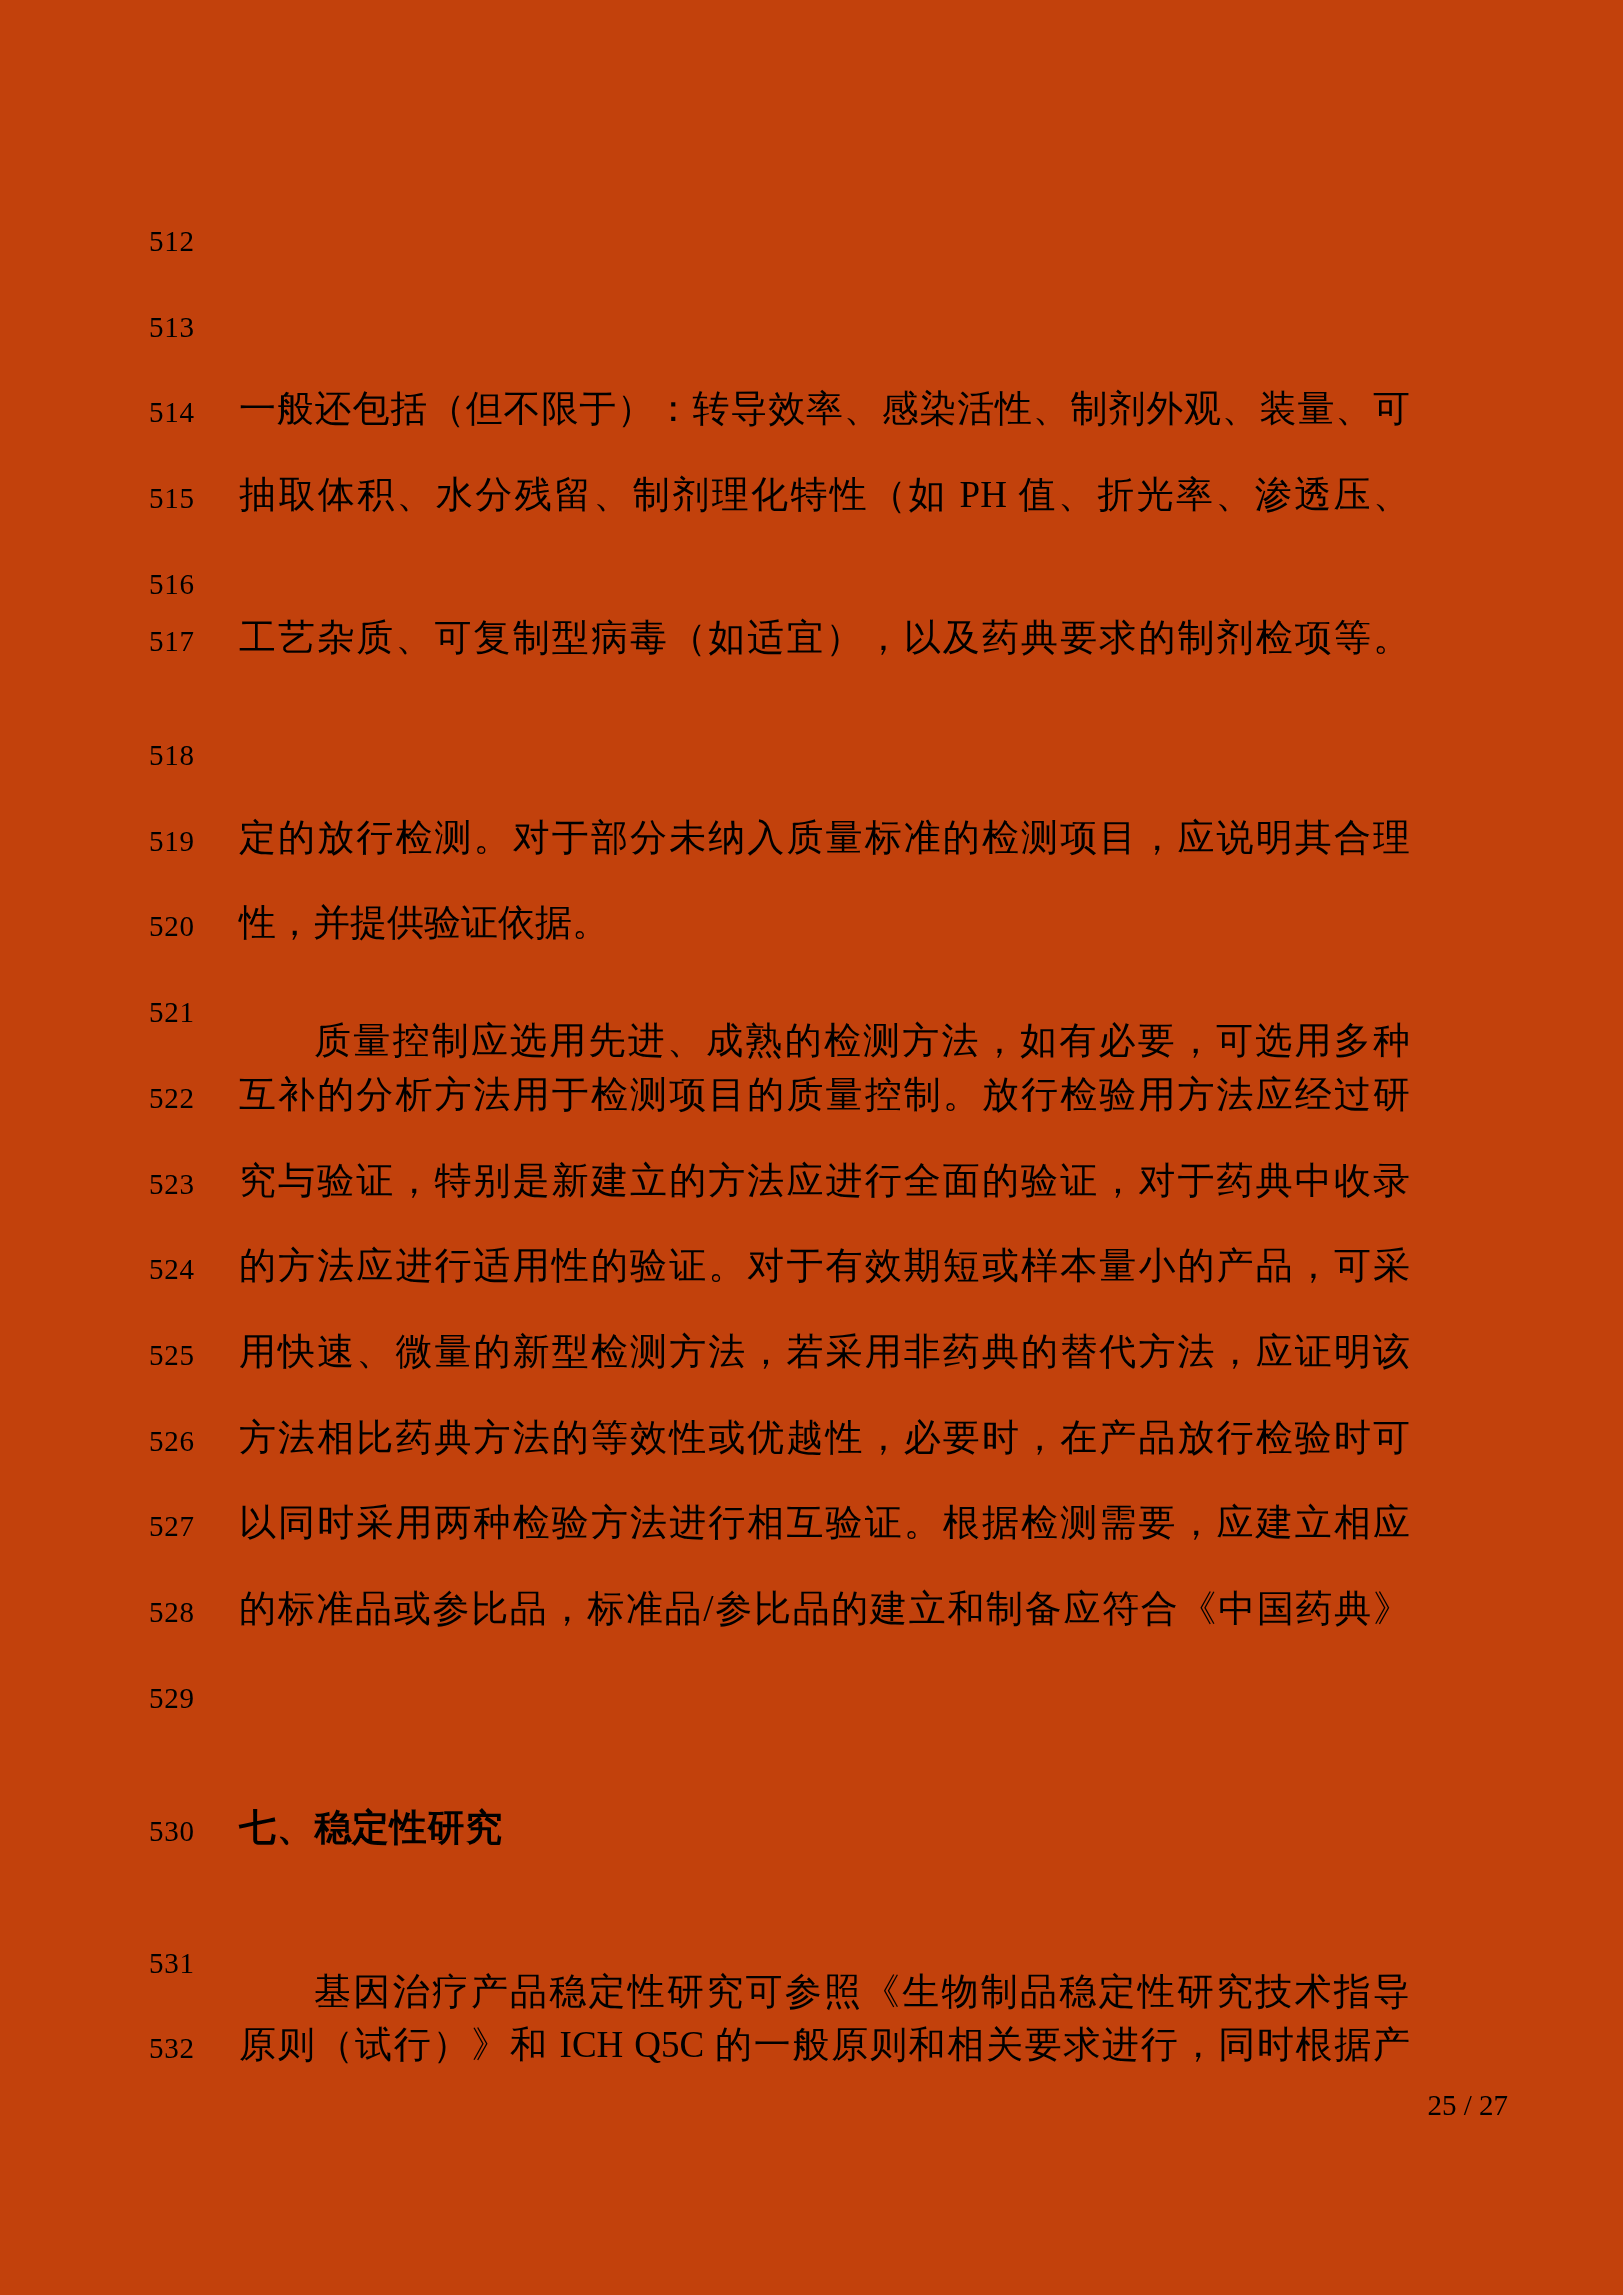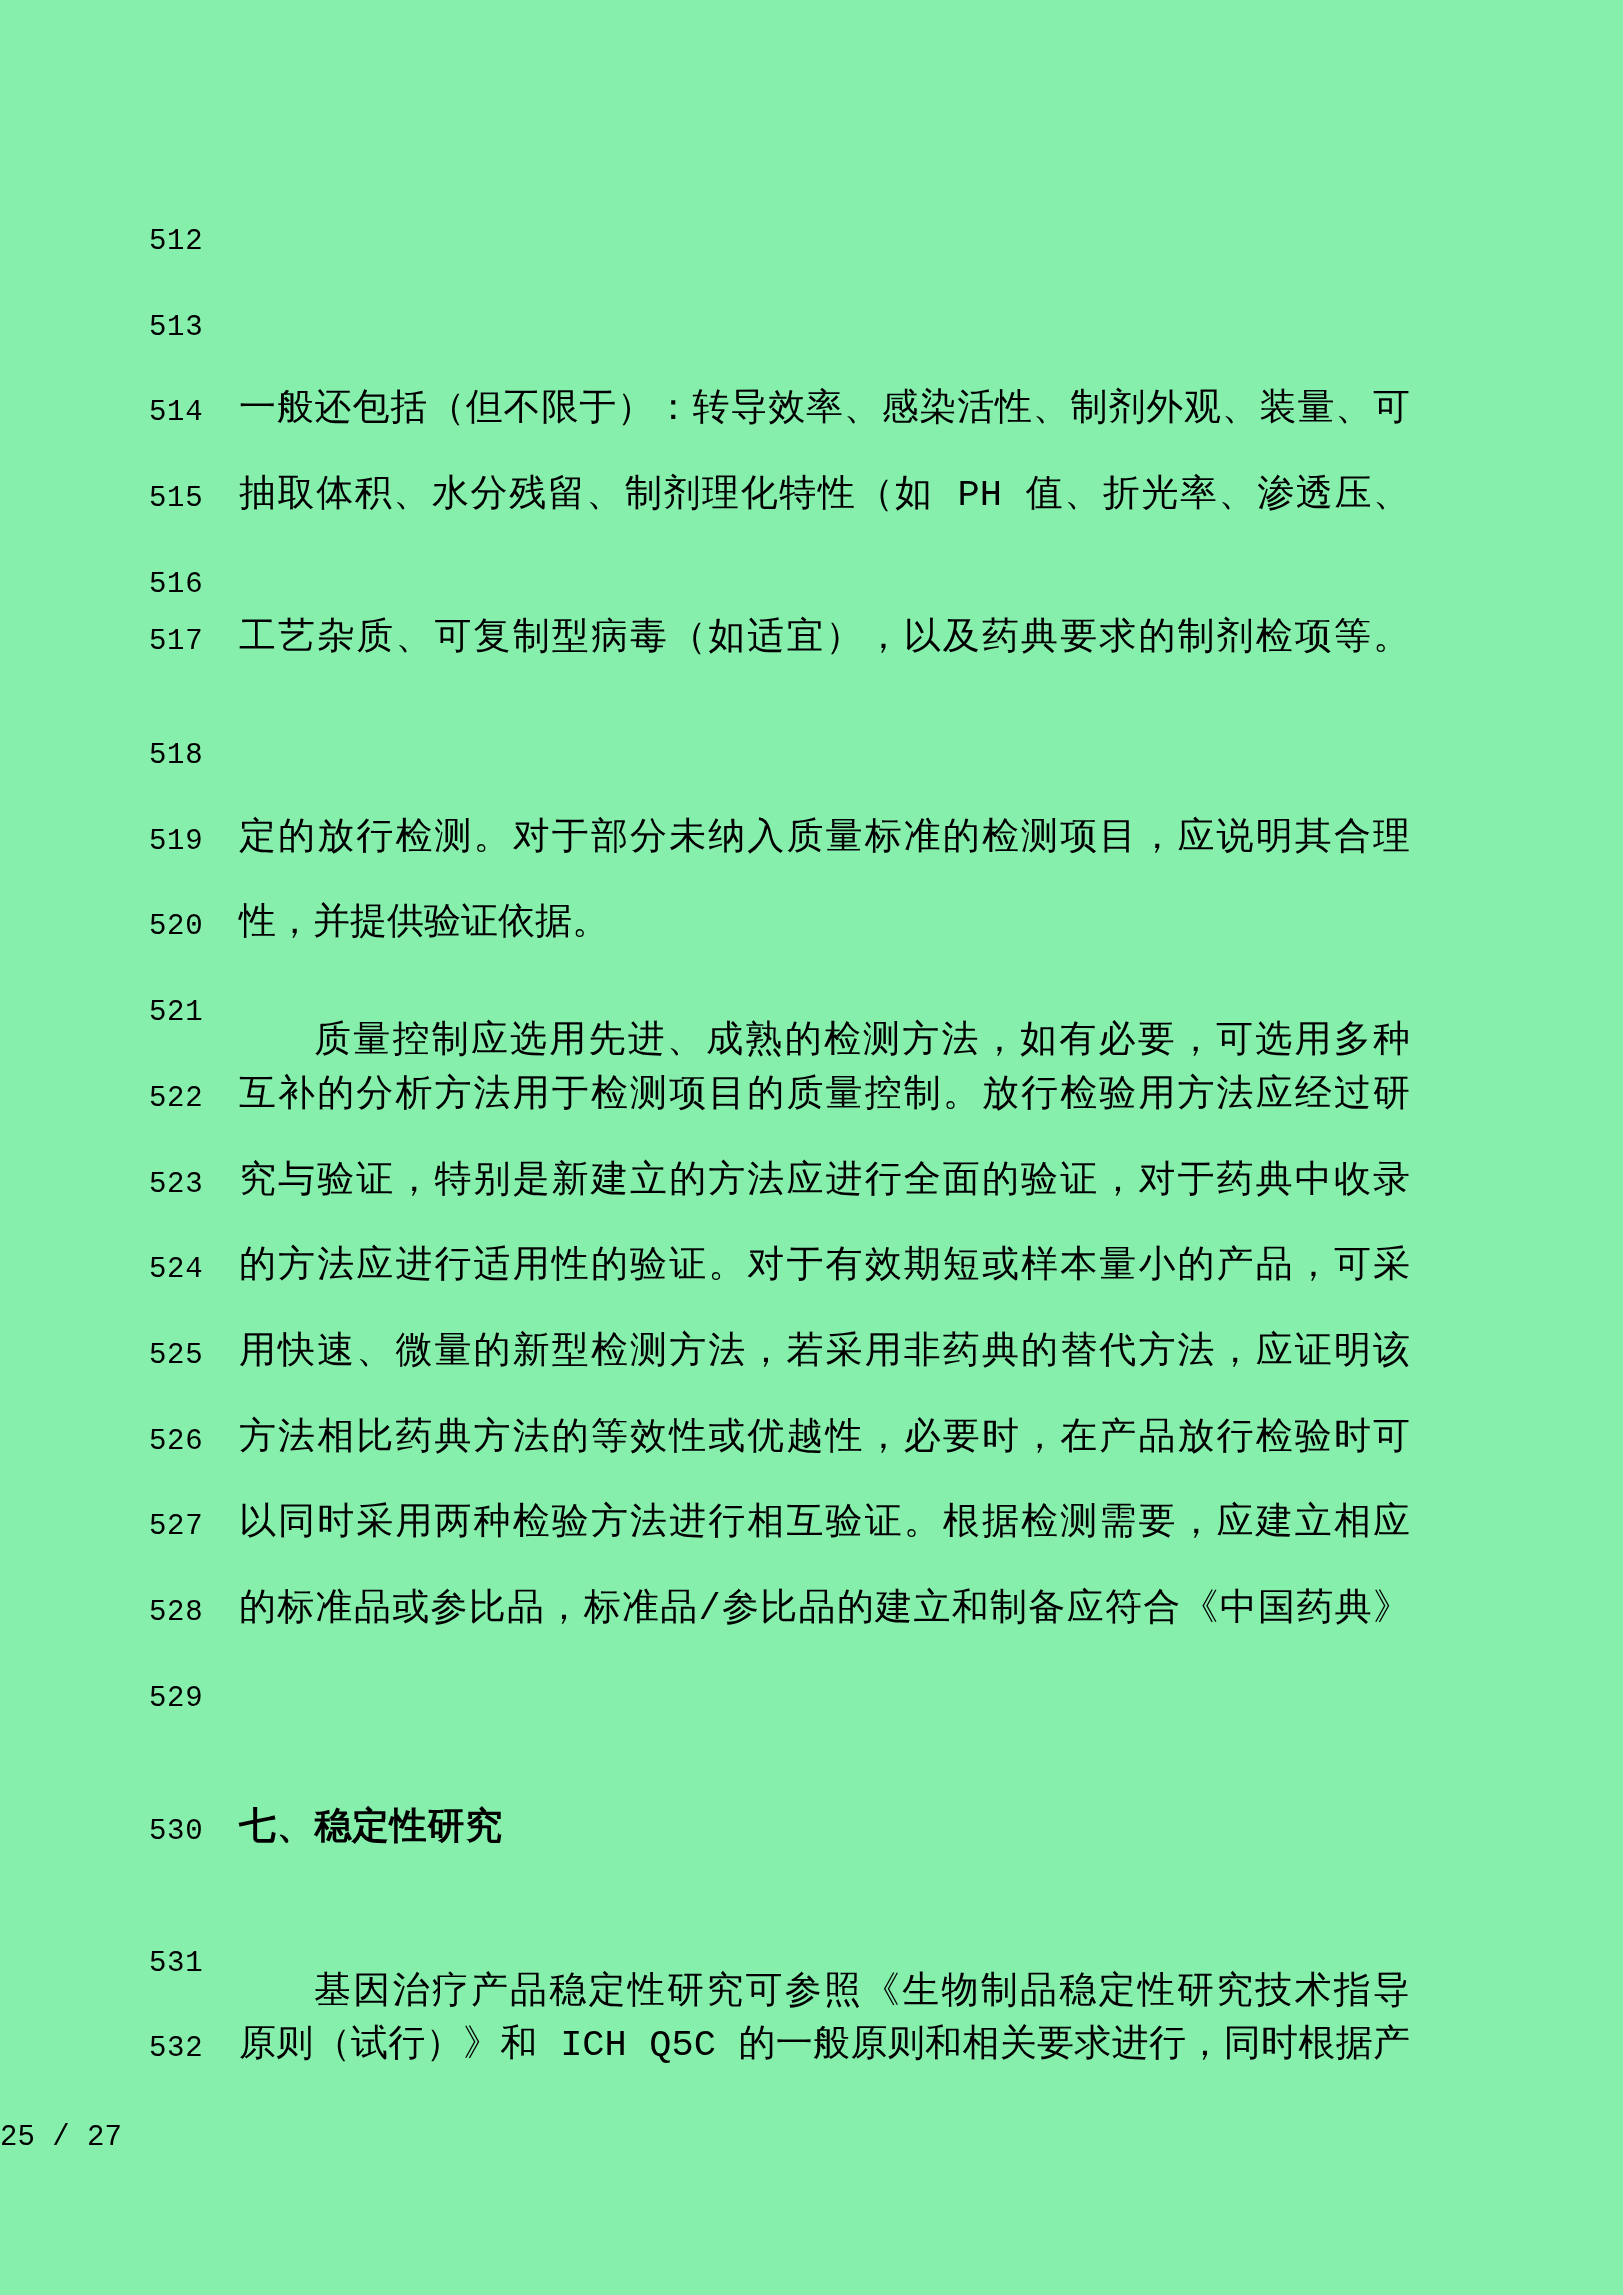--- a/index.html
+++ b/index.html
@@ -4,22 +4,22 @@
 <style>
   html, body {
     margin: 0;
     padding: 0;
     background: #e8e8e8;
   }
   .page {
     position: relative;
     width: 1623px;
     height: 2295px;
-    background: #86efac;
-    font-family: Liberation Mono, monospace;
+    background: #c2410c;
+    font-family: Liberation Serif, serif;
     color: #000000;
     overflow: hidden;
   }
   .row {
     position: absolute;
     left: 0;
     width: 1623px;
     height: 50px;
   }
   .num {
@@ -53,25 +53,24 @@
   }
   .heading .text {
     font-weight: 700;
     letter-spacing: 0.7px;
   }
   .footer {
     position: absolute;
     top: 2091px;
     left: 0;
     width: 1508px;
-    text-align: left;
+    text-align: right;
     font-size: 29px;
     line-height: 1;
     color: #000000;
-    margin-top: 32px;
   }
 </style>
 </head>
 <body>
 
 <div class="page">
 
   <div class="row fill" style="top:216px">
     <span class="num">512</span>
   </div>

